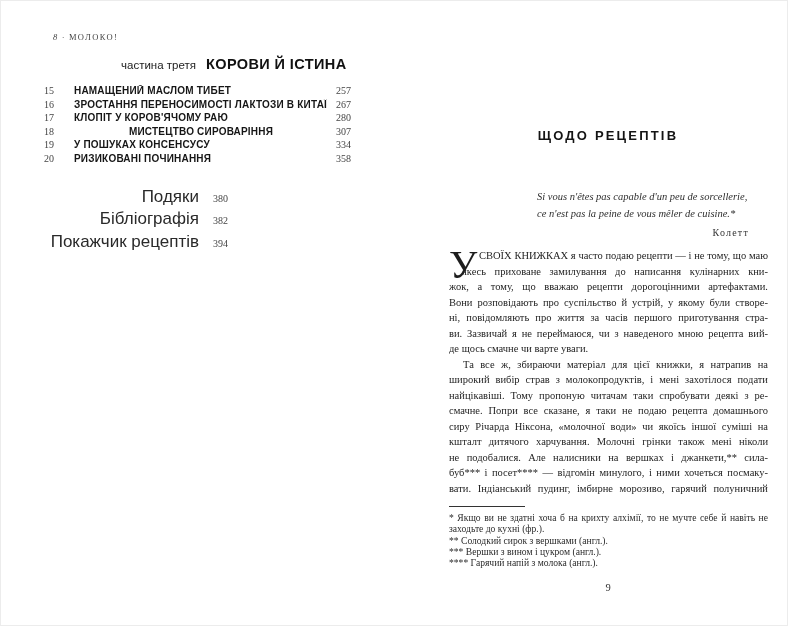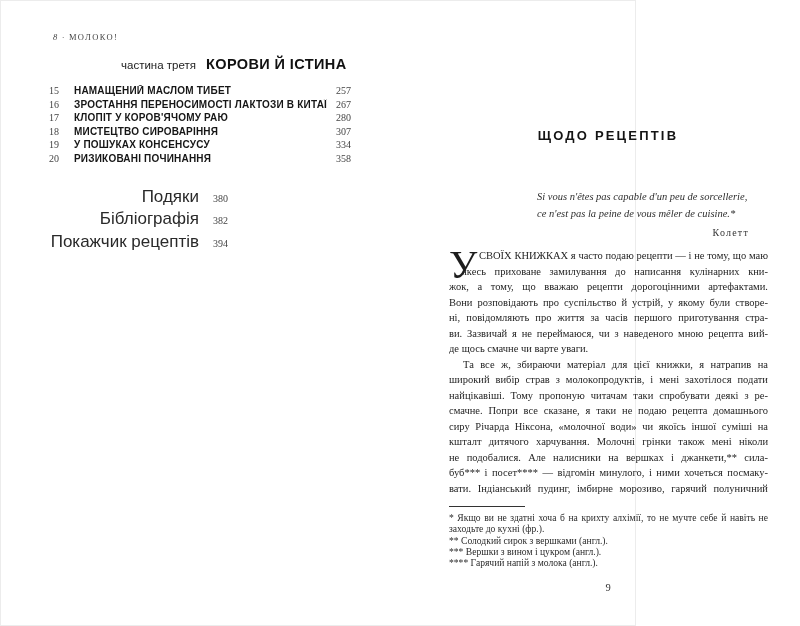--- a/index.html
+++ b/index.html
@@ -1,32 +1,32 @@
 <!DOCTYPE html>
 <html><head>
 <meta charset="utf-8">
 <style>
   html,body{margin:0;padding:0;background:#fff;}
   body{width:800px;height:626px;overflow:hidden;
        font-family:"Liberation Serif",serif;-webkit-font-smoothing:antialiased;}
-  .spread{position:relative;width:636px;height:626px;background:#ffffff;
+  .spread{position:relative;width:788px;height:626px;background:#ffffff;
           border:1px solid #ececec;box-sizing:border-box;color:#262626;}
 
   
   .running-head{position:absolute;left:52px;top:31px;font-size:8.5px;
                 letter-spacing:1.4px;color:#454545;}
   .rh-folio{font-style:italic;margin-right:3px;}
   .rh-sep{margin-right:3px;}
   .part-line{position:absolute;left:120px;top:54px;white-space:nowrap;}
   .part-kicker{font-family:"Liberation Sans",sans-serif;font-size:11.5px;color:#222;}
   .part-title{font-family:"Liberation Sans",sans-serif;font-weight:bold;
               font-size:14.5px;letter-spacing:.4px;color:#111;margin-left:6px;}
   .toc{position:absolute;left:43px;top:84px;width:307px;}
   .toc-row{display:flex;align-items:baseline;height:13.6px;}
-  .toc-num{width:15px;text-align:right;font-size:10px;color:#444;flex:none;}
+  .toc-num{width:15px;font-size:10px;color:#444;flex:none;}
   .toc-title{flex:1;margin-left:15px;font-family:"Liberation Sans",sans-serif;
              font-weight:bold;font-size:10.5px;letter-spacing:.2px;color:#161616;
              white-space:nowrap;overflow:hidden;}
   .toc-page{font-size:10px;color:#444;flex:none;margin-left:8px;}
   .backmatter{position:absolute;left:48px;top:186px;}
   .bm-row{display:flex;align-items:baseline;height:22.4px;}
   .bm-label{width:150px;text-align:right;font-family:"Liberation Sans",sans-serif;
             font-size:17px;color:#2a2a2a;flex:none;}
   .bm-page{margin-left:14px;font-size:10px;color:#444;}
 
@@ -84,21 +84,21 @@
         <span class="toc-title" style="font-size: 10px;">ЗРОСТАННЯ ПЕРЕНОСИМОСТІ ЛАКТОЗИ В КИТАЇ</span>
         <span class="toc-page">267</span>
       </div>
       <div class="toc-row">
         <span class="toc-num">17</span>
         <span class="toc-title" style="font-size: 10px;">КЛОПІТ У КОРОВ'ЯЧОМУ РАЮ</span>
         <span class="toc-page">280</span>
       </div>
       <div class="toc-row">
         <span class="toc-num">18</span>
-        <span class="toc-title" style="font-size: 10px;">МИСТЕЦТВО СИРОВАРІННЯ</span>
+        <span class="toc-title" style="font-size: 10px; text-align: center;">МИСТЕЦТВО СИРОВАРІННЯ</span>
         <span class="toc-page">307</span>
       </div>
       <div class="toc-row">
         <span class="toc-num">19</span>
         <span class="toc-title" style="font-size: 10px;">У ПОШУКАХ КОНСЕНСУСУ</span>
         <span class="toc-page">334</span>
       </div>
       <div class="toc-row">
         <span class="toc-num">20</span>
         <span class="toc-title" style="font-size: 10px;">РИЗИКОВАНІ ПОЧИНАННЯ</span>

